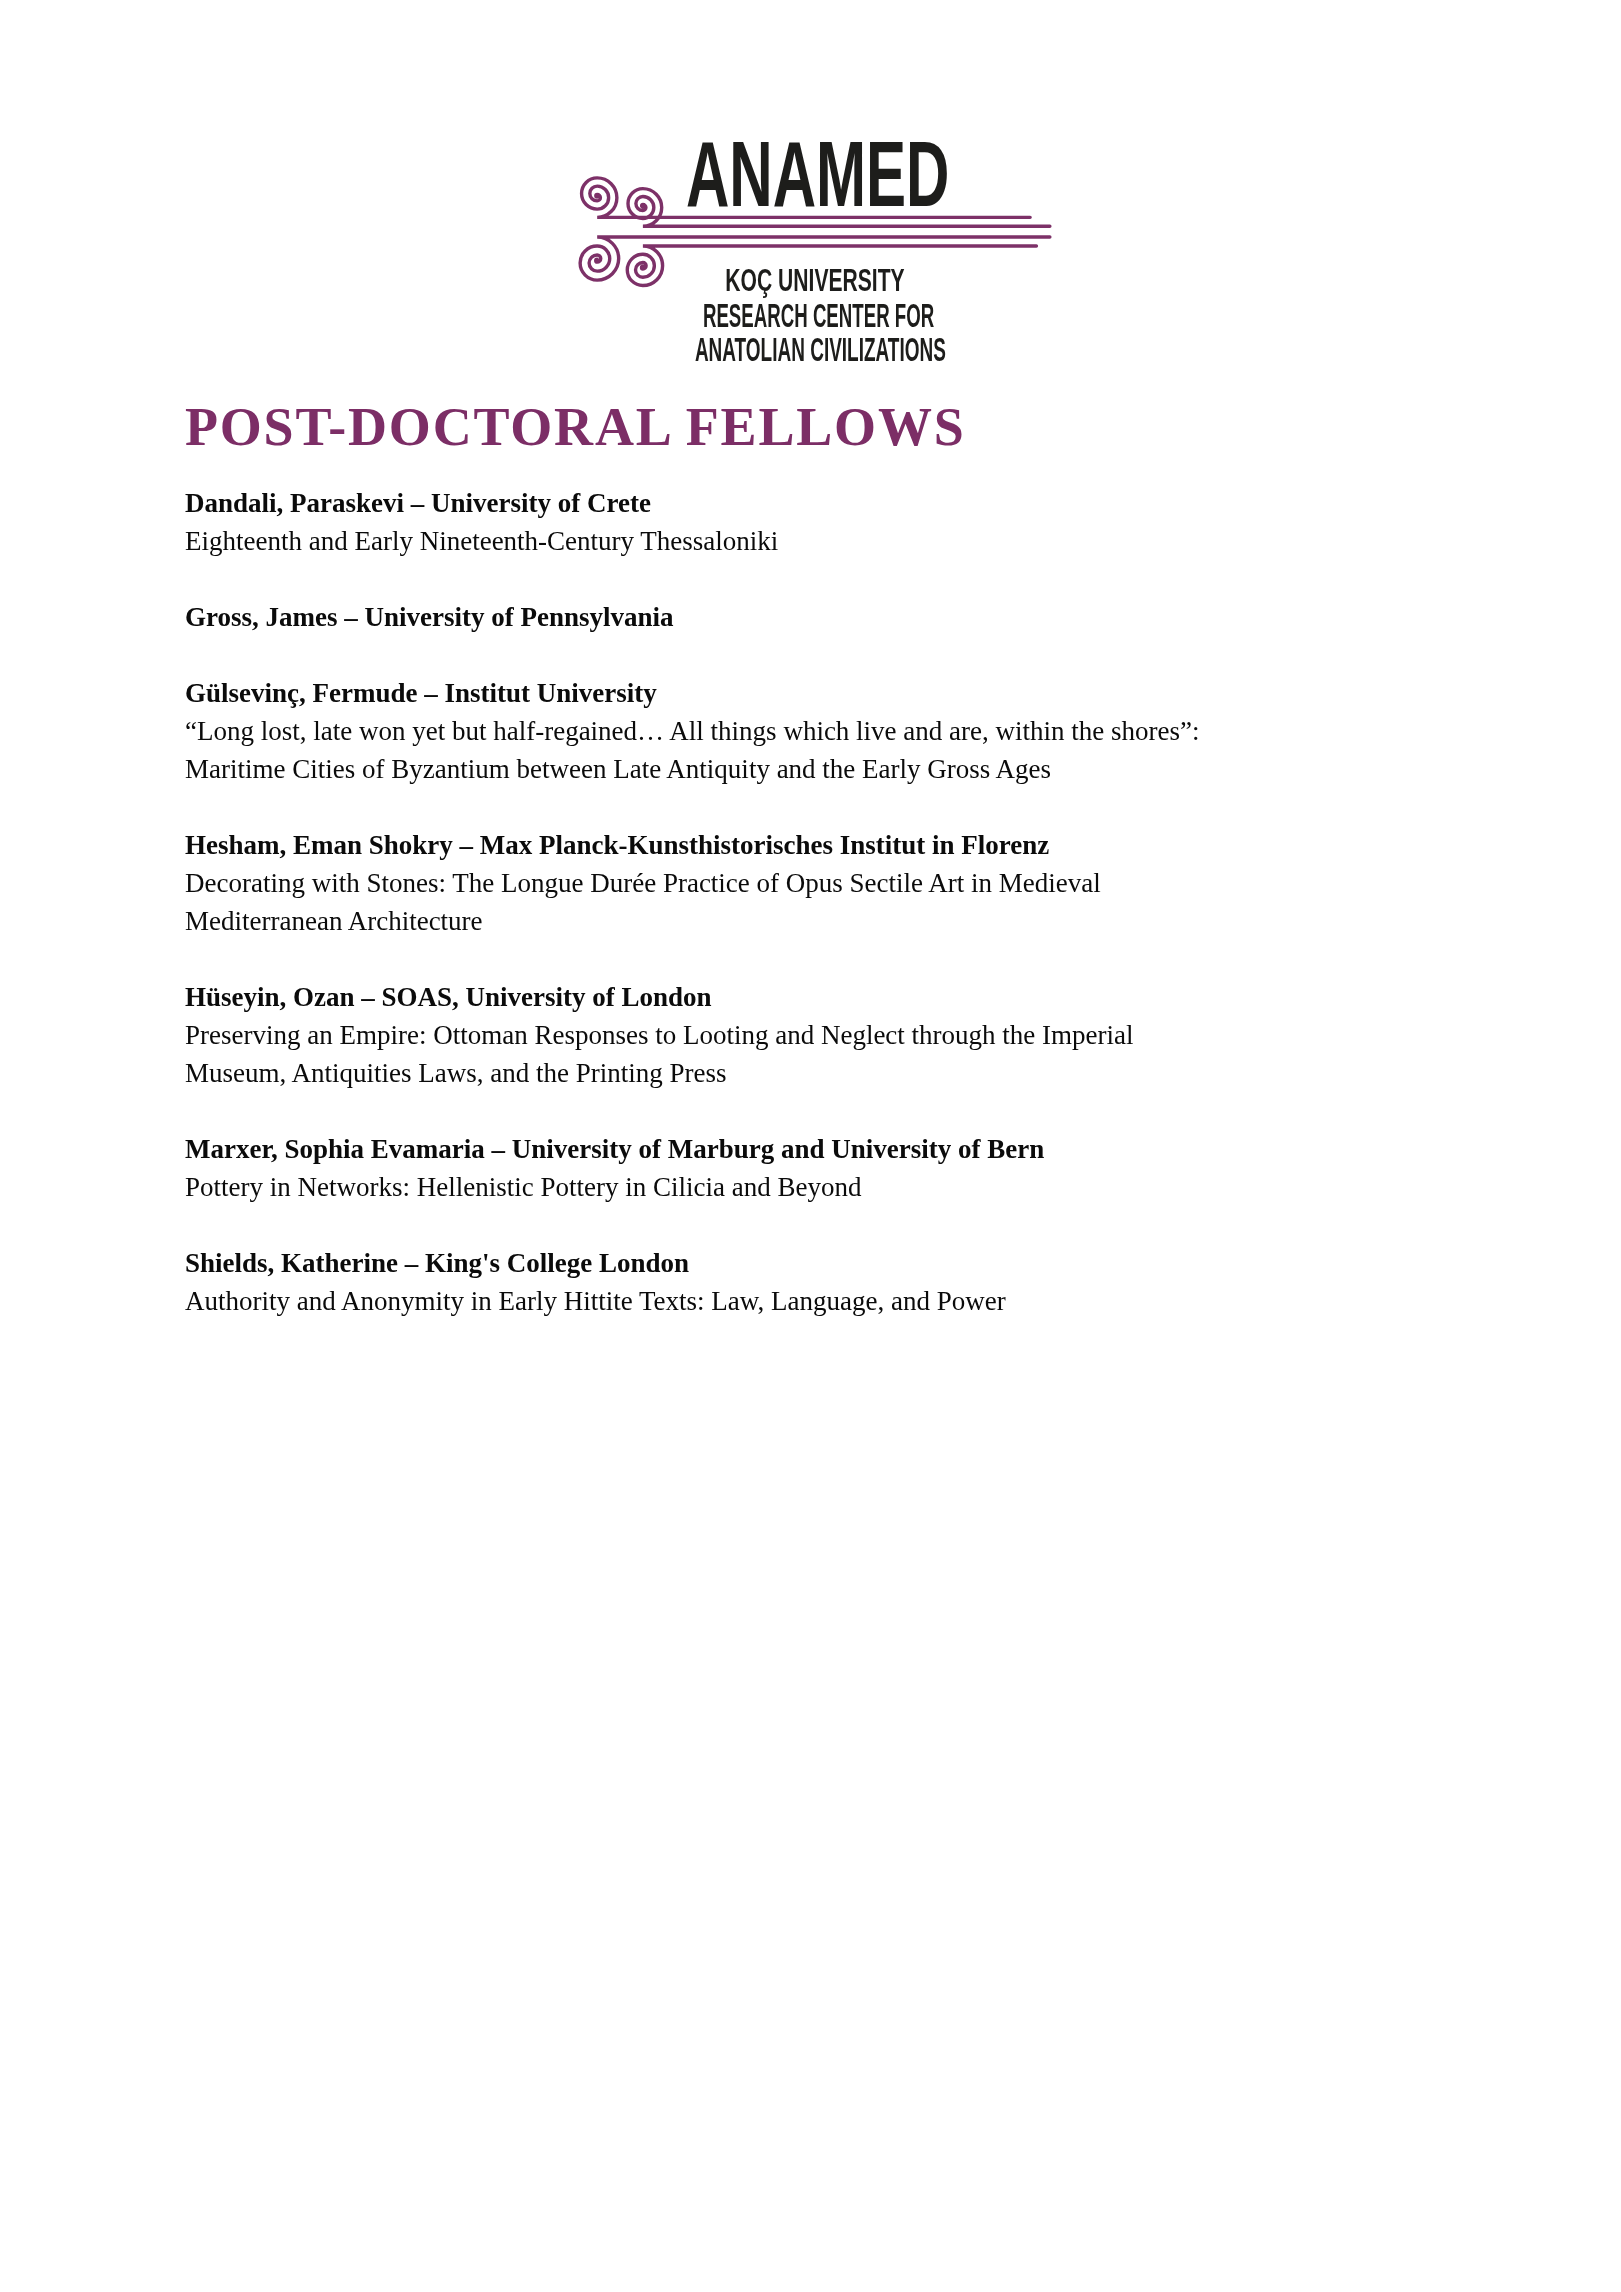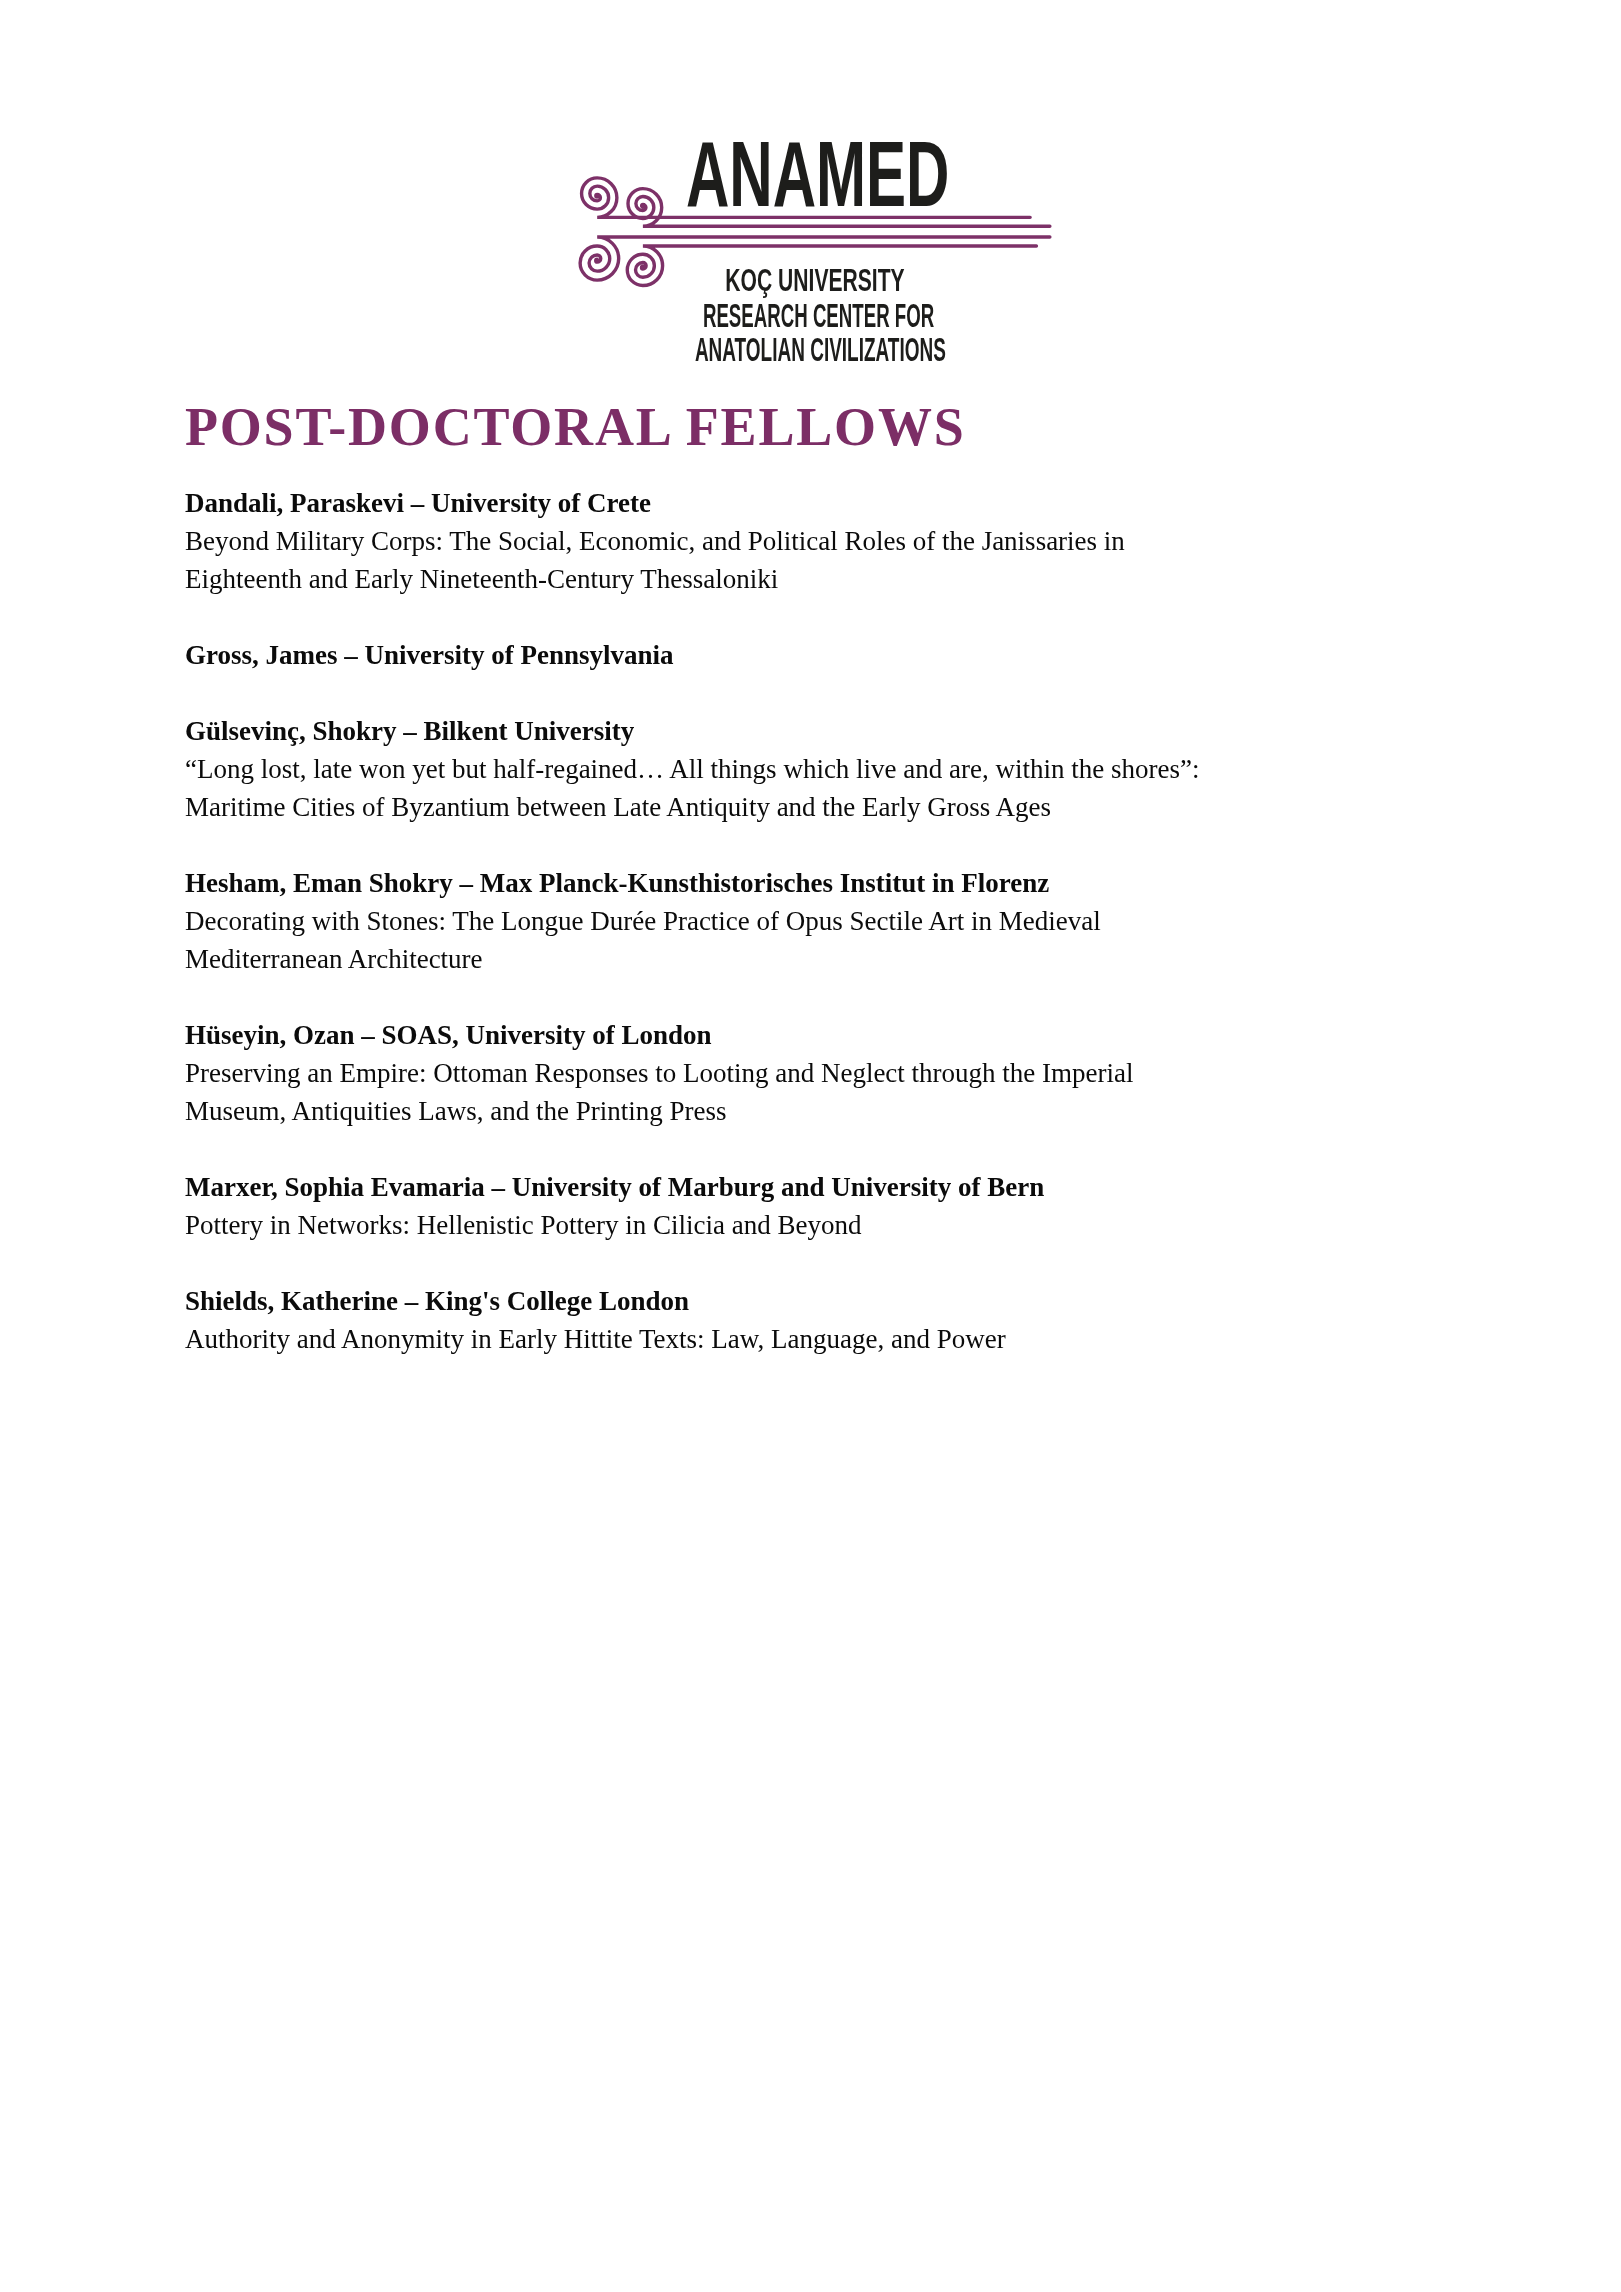--- a/index.html
+++ b/index.html
@@ -53,30 +53,29 @@
     <text class="logo-text" x="155" y="225" font-size="38" textLength="258" lengthAdjust="spacingAndGlyphs">RESEARCH CENTER FOR</text>
     <text class="logo-text" x="146" y="263" font-size="38" textLength="280" lengthAdjust="spacingAndGlyphs">ANATOLIAN CIVILIZATIONS</text>
   </svg>
 
   <div class="content">
 
     <h1 class="doc-heading">POST-DOCTORAL FELLOWS</h1>
 
     <div class="fellow-entry">
       <span class="name-line">Dandali, Paraskevi – University of Crete</span>
-      <span class="title-line">Beyond Military Corps: The Social, Economic, and Political Roles of the Janissaries in</span>
       <span class="title-line">Eighteenth and Early Nineteenth-Century Thessaloniki</span>
     </div>
 
     <div class="fellow-entry">
       <span class="name-line">Gross, James – University of Pennsylvania</span>
     </div>
 
     <div class="fellow-entry">
-      <span class="name-line">Gülsevinç, Shokry – Bilkent University</span>
+      <span class="name-line">Gülsevinç, Fermude – Institut University</span>
       <span class="title-line">“Long lost, late won yet but half-regained… All things which live and are, within the shores”:</span>
       <span class="title-line">Maritime Cities of Byzantium between Late Antiquity and the Early Gross Ages</span>
     </div>
 
     <div class="fellow-entry">
       <span class="name-line">Hesham, Eman Shokry – Max Planck-Kunsthistorisches Institut in Florenz</span>
       <span class="title-line">
         <span>Decorating with Stones: The </span><span class="italic">Longue Durée</span><span> Practice of Opus Sectile Art in Medieval</span>
       </span>
       <span class="title-line">Mediterranean Architecture</span>

